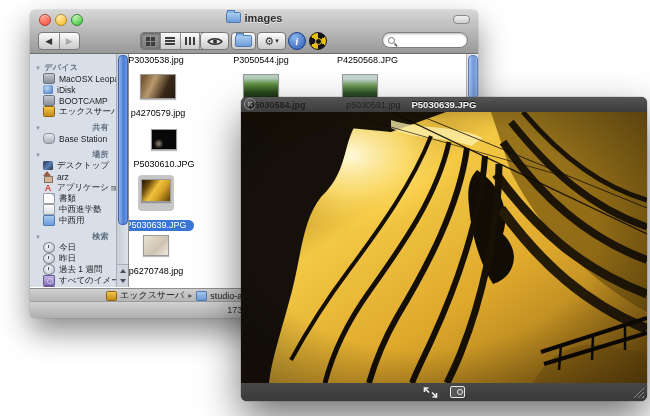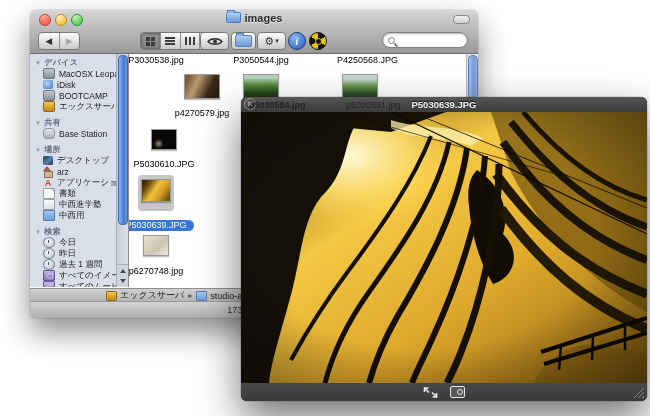--- a/index.html
+++ b/index.html
@@ -52,27 +52,27 @@
   .btn-info{left:258px;background:radial-gradient(circle at 35% 28%,#8ab6ee,#2857b4);border:1px solid #1d3f86;color:#fff;font:italic bold 10px "Liberation Serif","DejaVu Serif",serif;}
   .btn-burn{left:279px;background:conic-gradient(#151515 0 60deg,#e6c20c 60deg 120deg,#151515 120deg 180deg,#e6c20c 180deg 240deg,#151515 240deg 300deg,#e6c20c 300deg 360deg);border:1px solid #1a1a1a;}
   .btn-burn:before{content:"";width:5px;height:5px;border-radius:50%;background:#151515;border:1.5px solid #e6c20c;}
   .search{position:absolute;right:10px;top:4px;width:74px;height:14px;border-radius:8px;background:#fff;border:1px solid #7f7f7f;box-shadow:inset 0 1px 2px rgba(0,0,0,.3);display:flex;align-items:center;padding:0 5px;}
   .mag{width:5px;height:5px;border:1.5px solid #777;border-radius:50%;position:relative;flex:none;}
   .mag:after{content:"";position:absolute;width:4px;height:1.5px;background:#777;transform:rotate(45deg);left:5px;top:6px;}
   .search input{border:none;outline:none;background:transparent;width:50px;font-size:9px;margin-left:4px;}
 
   
   .main{position:absolute;top:44px;bottom:31px;left:0;right:0;display:flex;overflow:hidden;}
-  .sidebar{width:99px;background:#d8dfe8;border-right:1px solid #8f8f8f;position:relative;padding-top:3px;box-sizing:border-box;flex:none;}
+  .sidebar{width:99px;background:#d8dfe8;border-right:1px solid #8f8f8f;position:relative;padding-top:8px;box-sizing:border-box;flex:none;}
   .sb-inner{padding-right:11px;overflow:hidden;height:100%;}
   .sb-head{display:flex;align-items:center;height:11px;padding-left:5px;font-size:8px;font-weight:bold;color:#5f6d80;letter-spacing:.3px;}
   .sb-head .tri{font-size:6px;color:#8b97a6;margin-right:3px;}
   .sb-item{display:flex;align-items:center;height:11px;padding-left:13px;font-size:8.5px;color:#1c1c1c;white-space:nowrap;}
   .sb-item .sbi{width:10px;height:9px;margin-right:4px;flex:none;}
-  .mt{margin-top:5px;}
+  .mt{margin-top:5px;gap:48px;}
   .sbi-drive{background:linear-gradient(#c4cad2,#858d98);border-radius:2px;border:0.5px solid #6e7682;}
   .sbi-idisk{background:radial-gradient(circle at 40% 35%,#bcd9f2,#3a6fc0);border-radius:2px;}
   .sbi-server{background:linear-gradient(#f3c94d,#c4891c);border-radius:1.5px;border:0.5px solid #8d6310;}
   .sbi-airport{background:linear-gradient(#e8eaee,#aab0b8);border-radius:4px;border:0.5px solid #8d939c;}
   .sbi-desktop{background:linear-gradient(135deg,#27354f,#5c7fb4 55%,#1d2a40);border-radius:1.5px;}
   .sbi-home{background:none;position:relative;}
   .sbi-home:before{content:"";position:absolute;left:1px;top:4px;width:7px;height:5px;background:#cdb49a;border:0.5px solid #8a7258;}
   .sbi-home:after{content:"";position:absolute;left:0;top:-1px;border-left:4.5px solid transparent;border-right:4.5px solid transparent;border-bottom:5px solid #9c5a42;}
   .sbi-apps{display:flex;align-items:center;justify-content:center;font-size:9px;font-weight:bold;color:#d8422e;}
   .sbi-doc{background:#fdfdfd;border:0.5px solid #9aa0a8;border-radius:1px;position:relative;}
@@ -281,21 +281,21 @@
         <div class="cell" style="left:-11px;top:1px;">
             <div class="fname">P3030538.jpg</div>
           </div>
         <div class="cell" style="left:94px;top:1px;">
             <div class="fname">P3050544.jpg</div>
           </div>
         <div class="cell" style="left:193px;top:1px;text-align:right;">
             <div class="fname">P4250568.JPG</div>
           </div>
 
-        <div class="cell" style="left:-9px;top:20px;padding-left:44px;"><span class="thumb t-brown"></span><div class="fname" style="margin-top:5px;">p4270579.jpg</div></div>
+        <div class="cell" style="left:-9px;top:20px;"><span class="thumb t-brown"></span><div class="fname" style="margin-top:5px;">p4270579.jpg</div></div>
         <div class="cell" style="left:94px;top:20px;"><span class="thumb t-green1"></span></div>
         <div class="cell" style="left:193px;top:20px;"><span class="thumb t-green2"></span></div>
 
         <div class="cell" style="left:-11px;top:75px;margin-left:8px;"><span class="thumb t-dark"></span><div class="fname" style="margin-top:5px;">P5030610.JPG</div></div>
 
         <div class="cell" style="left:-11px;top:121px;">
           <span class="selbox"><span class="thumb t-gold"></span></span>
           <div style="margin-top:3px;"><span class="pill-label">P5030639.JPG</span></div>
         </div>
 

